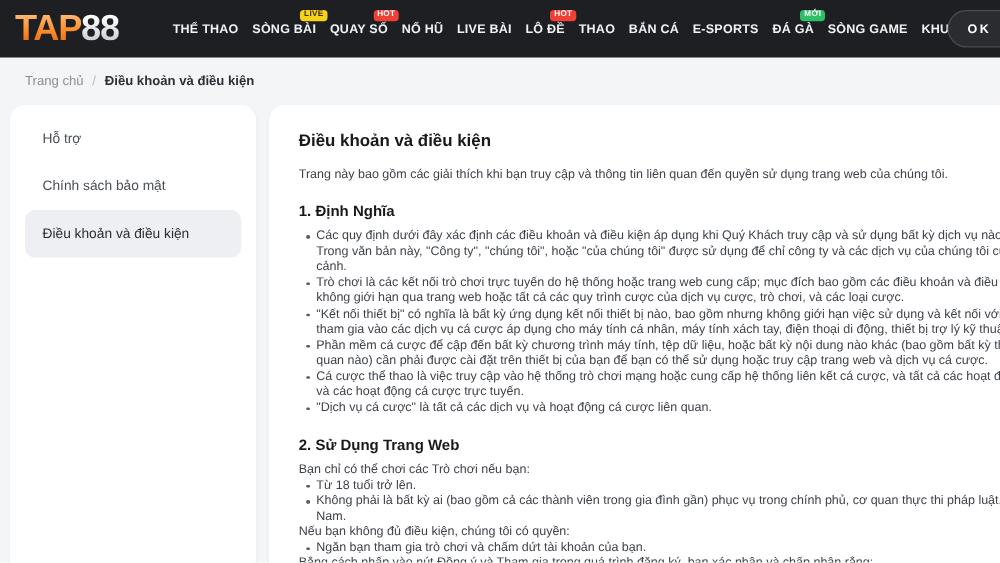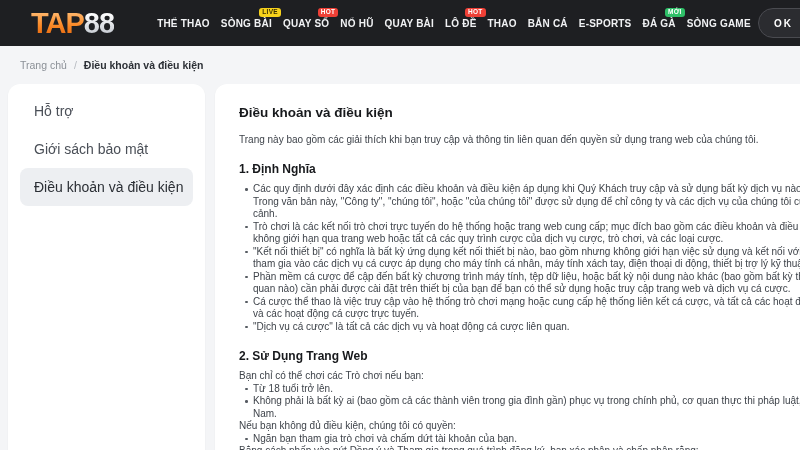--- a/index.html
+++ b/index.html
@@ -7,21 +7,21 @@
   body {
     position:relative;
     background:#f4f5f7;
     font-family:"Liberation Sans","DejaVu Sans",sans-serif;
   }
 
   
   .topnav {
     height:46px; background:#1e1f22;
     display:flex; align-items:center;
-    padding-left:31px; position:relative;
+    padding-left:12px; position:relative;
   }
   .logo { font-size:29px; font-weight:bold; letter-spacing:-1px; margin-right:24px; white-space:nowrap; cursor:pointer; }
   .logo-tap {
     background:linear-gradient(180deg,#ffc98a 0%,#fb8c2a 55%,#e05e07 100%);
     -webkit-background-clip:text; background-clip:text;
     color:transparent; -webkit-text-fill-color:transparent;
   }
   .logo-88 {
     background:linear-gradient(180deg,#ffffff 20%,#b9bfc7 100%);
     -webkit-background-clip:text; background-clip:text;
@@ -58,21 +58,21 @@
   
   .page { position:absolute; top:46px; left:0; width:645px; bottom:0; }
   .sidebar {
     position:absolute; left:8px; top:38px; width:197px; height:430px;
     background:#ffffff; border-radius:12px; padding:8px 12px;
     box-shadow:0 1px 2px rgba(20,24,31,.05);
   }
   .side-item {
     height:38px; display:flex; align-items:center;
     padding:0 14px; border-radius:8px;
-    font-size:14px; color:#4a4f57; cursor:pointer; white-space:nowrap;
+    font-size:11px; color:#4a4f57; cursor:pointer; white-space:nowrap;
   }
   .side-item.active { background:#edeff2; color:#2b2f35; }
 
   .main-card {
     position:absolute; left:215px; top:38px; width:940px; height:620px;
     background:#ffffff; border-radius:12px; padding:21px 24px;
     box-shadow:0 1px 2px rgba(20,24,31,.05); overflow:hidden;
   }
   .doc-title { font-size:13.5px; line-height:16px; font-weight:bold; color:#17191c; }
   .doc-intro { margin-top:12px; font-size:10px; line-height:13px; color:#3e434a; white-space:nowrap; }
@@ -91,42 +91,42 @@
 
 <nav class="topnav">
   <div class="logo">
     <span class="logo-tap">TAP</span><span class="logo-88">88</span>
   </div>
   <div class="nav-menu" id="nav-menu">
       <a class="nav-item">THỂ THAO</a>
       <a class="nav-item">SÒNG BÀI<span class="nav-badge" style="background: rgb(247, 210, 27); color: rgb(59, 48, 0);">LIVE</span></a>
       <a class="nav-item">QUAY SỐ<span class="nav-badge" style="background: rgb(239, 64, 54); color: rgb(255, 255, 255);">HOT</span></a>
       <a class="nav-item">NỔ HŨ</a>
-      <a class="nav-item">QUAY BÀI</a>
+      <a class="nav-item">LIVE BÀI</a>
       <a class="nav-item">LÔ ĐỀ<span class="nav-badge" style="background: rgb(239, 64, 54); color: rgb(255, 255, 255);">HOT</span></a>
       <a class="nav-item">THAO</a>
       <a class="nav-item">BẮN CÁ</a>
       <a class="nav-item">E-SPORTS</a>
       <a class="nav-item">ĐÁ GÀ<span class="nav-badge" style="background: rgb(47, 191, 104); color: rgb(255, 255, 255);">MỚI</span></a>
       <a class="nav-item">SÒNG GAME</a>
       <a class="nav-item">KHUYẾN MÃI</a>
     </div>
   <button class="ok-btn">OK</button>
 </nav>
 
 <div class="page">
   <div class="breadcrumb">
     <span class="bc-home">Trang chủ</span>
     <span class="bc-sep">/</span>
     <span class="bc-cur">Điều khoản và điều kiện</span>
   </div>
 
   <aside class="sidebar" id="sidebar">
       <div class="side-item">Hỗ trợ</div>
-      <div class="side-item">Giới sách bảo mật</div>
+      <div class="side-item">Chính sách bảo mật</div>
       <div class="side-item active">Điều khoản và điều kiện</div>
     </aside>
 
   <main class="main-card">
     <h1 class="doc-title">Điều khoản và điều kiện</h1>
     <p class="doc-intro">Trang này bao gồm các giải thích khi bạn truy cập và thông tin liên quan đến quyền sử dụng trang web của chúng tôi.</p>
     <div id="content-sections">
         <section>
           <h2 class="section-heading">1. Định Nghĩa</h2>
           <div class="line b-first">Các quy định dưới đây xác định các điều khoản và điều kiện áp dụng khi Quý Khách truy cập và sử dụng bất kỳ dịch vụ nào do Công ty cung cấp và vận hành.</div>

